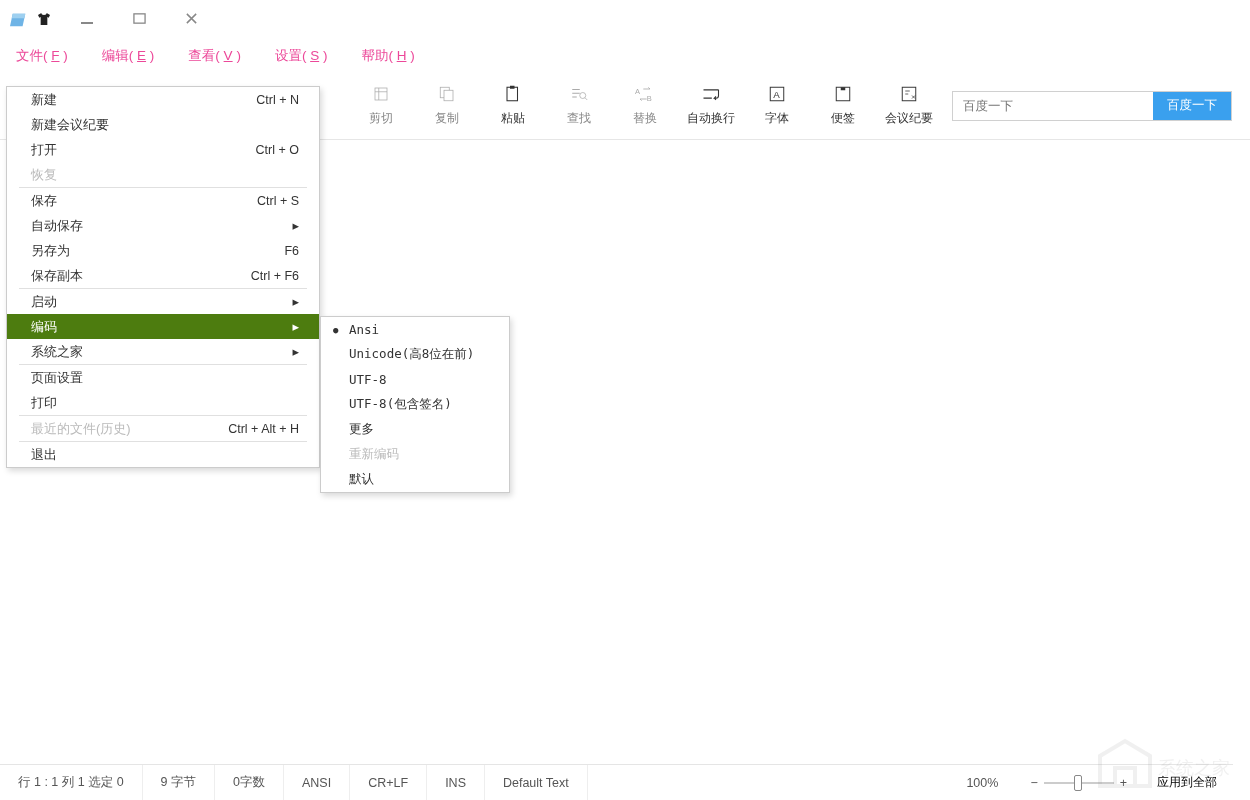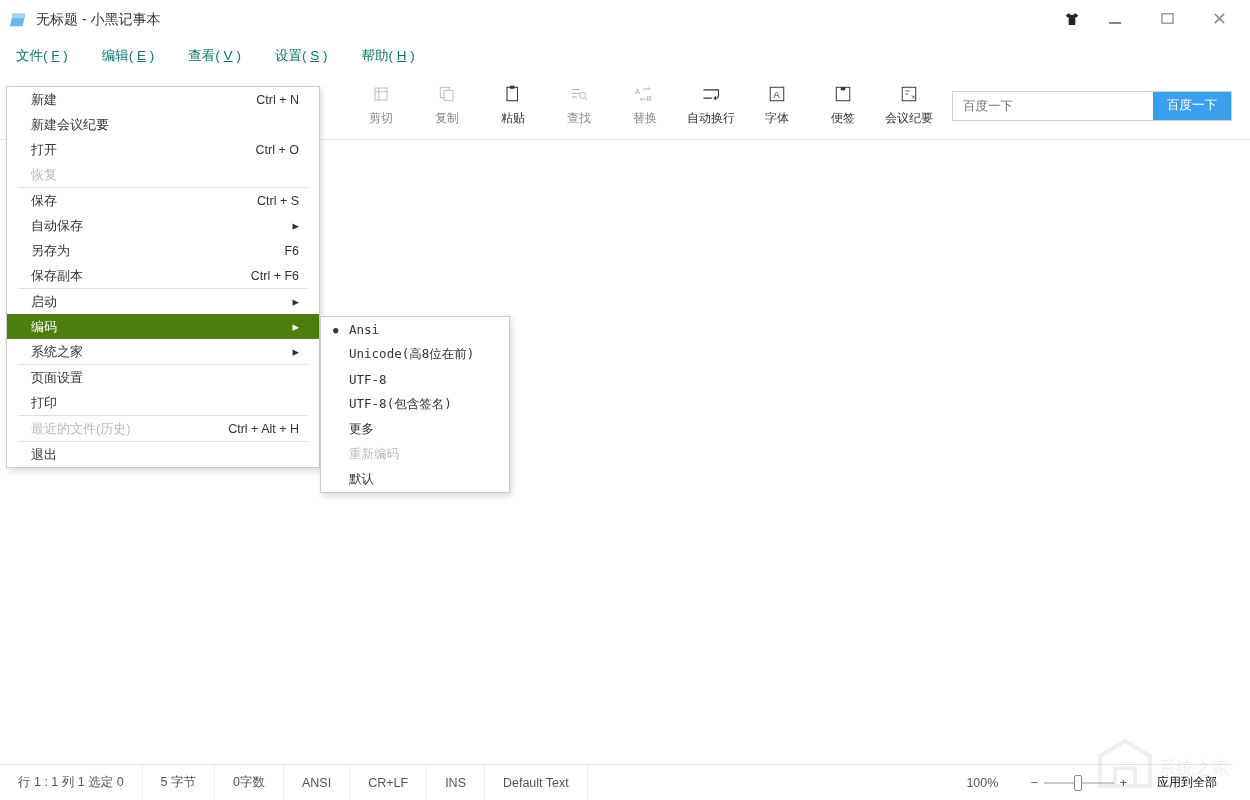--- a/index.html
+++ b/index.html
@@ -7,21 +7,21 @@
     
     
     .titlebar { height: 40px; display: flex; align-items: center; padding: 0 10px; background: #fff; }
     .titlebar .logo { width: 18px; height: 18px; margin-right: 8px; display: inline-flex;}
     .titlebar .title { flex: 1; font-size: 14px; color: #333; }
     .titlebar .shirt { margin-right: 20px; color: #222; }
     .win-controls { display: flex; gap: 22px; align-items: center; padding-right: 6px; }
     .win-controls span { width: 30px; text-align: center; color: #777; font-size: 13px;}
     
     
-    .menubar { height: 32px; display: flex; align-items: center; padding: 0 16px; gap: 34px; font-size: 13.5px; color:#0f766e;}
+    .menubar { height: 32px; display: flex; align-items: center; padding: 0 16px; gap: 34px; font-size: 13.5px; color:#ec4899;}
     .menubar .menuitem .u { text-decoration: underline; }
     
     
     .toolbar { height: 68px; display: flex; align-items: center; padding: 0 8px; border-bottom: 1px solid #e6e6e6; background: #fff;}
     .tool { display: flex; flex-direction: column; align-items: center; justify-content: center; width: 66px; height: 56px; color: #888; font-size: 12px; gap:6px;}
     .tool .ic { font-size: 18px; color:#888; display:flex; align-items:center; justify-content:center; height:20px;}
     .tool.dark, .tool.dark .ic { color:#333;}
     .spacer { flex: 1; }
     .searchbox { display: flex; height: 30px; border: 1px solid #d0d0d0; margin-right: 10px; width: 280px;}
     .searchbox input { flex:1; border: none; outline: none; padding: 0 10px; font-size: 12.5px; color:#999;}
@@ -60,21 +60,20 @@
 </head>
 <body>
 
 <div class="titlebar">
   <span class="logo">
     <svg viewBox="0 0 20 20">
         <path d="M3 3 L17 3 L14 17 L0 17 Z" fill="#6fb4e6"></path>
         <path d="M3 3 L17 3 L16 8 L2 8 Z" fill="#9ed0f0"></path>
       </svg>
   </span>
-  <div class="title">无标题 - 小黑记事本</div>
   <span class="shirt">
     <svg width="16" height="16" viewBox="0 0 24 24">
         <path fill="#222" d="M16 3l5 3-2 4-2-1v12H7V9l-2 1-2-4 5-3c0 1.5 1.5 3 4 3s4-1.5 4-3z"></path>
       </svg>
   </span>
   <div class="win-controls">
     <span><svg width="14" height="14" viewBox="0 0 14 14">
           <rect x="1" y="10" width="12" height="2" fill="#888"></rect>
         </svg></span>
     <span><svg width="13" height="13" viewBox="0 0 14 14">
@@ -272,21 +271,21 @@
   <div class="dd-item disabled">
       <span>重新编码</span>
     </div>
   <div class="dd-item">
       <span>默认</span>
     </div>
 </div>
 
 <div class="statusbar">
   <div class="cell">行 1 : 1  列 1  选定 0</div>
-  <div class="cell">5 字节</div>
+  <div class="cell">9 字节</div>
   <div class="cell">0字数</div>
   <div class="cell">ANSI</div>
   <div class="cell">CR+LF</div>
   <div class="cell">INS</div>
   <div class="cell">Default Text</div>
   <div class="grow"></div>
   <div class="cell" style="border:none">100%</div>
   <div class="zoomslide">
     <span>−</span>
     <div class="track">

